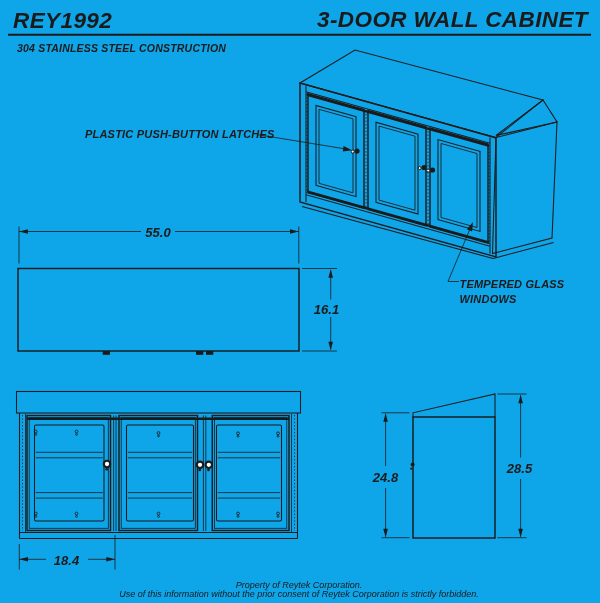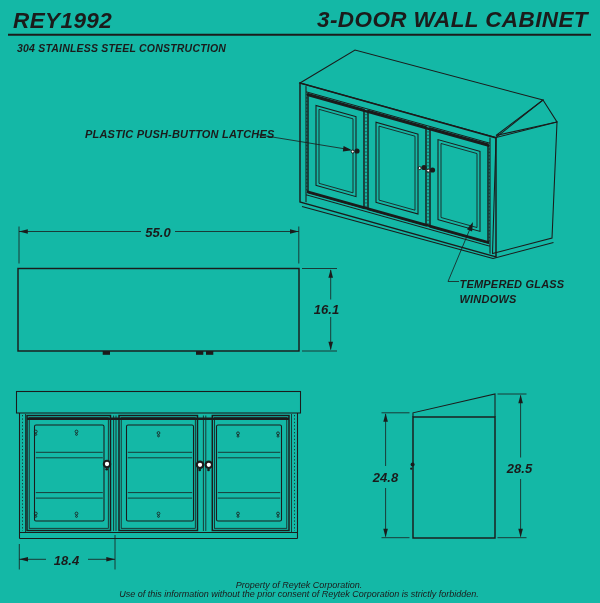--- a/index.html
+++ b/index.html
@@ -1,16 +1,16 @@
 <!DOCTYPE html>
 <html><head>
 <meta charset="utf-8">
 <style>
   html,body{margin:0;padding:0;background:#ffffff;}
-  .sheet{position:relative;width:600px;height:603px;background:#14b8a6;overflow:hidden;
+  .sheet{position:relative;width:600px;height:603px;background:#0ea5e9;overflow:hidden;
          font-family:"Liberation Sans",sans-serif;}
   svg{position:absolute;left:0;top:0;}
   svg text{fill:#1b1b1b;}
   .t-head{font:italic 700 22.5px "Liberation Sans",sans-serif;letter-spacing:.4px;}
   .t-sub{font:italic 700 10.5px "Liberation Sans",sans-serif;letter-spacing:.2px;}
   .t-callout{font:italic 700 11px "Liberation Sans",sans-serif;letter-spacing:.2px;}
   .t-dim{font:italic 700 13px "Liberation Sans",sans-serif;}
   .t-foot{font:italic 9px "Liberation Sans",sans-serif;}
   .ln{stroke:#1b1b1b;fill:none;stroke-width:1.05;}
   .ln2{stroke:#1b1b1b;fill:none;stroke-width:1.45;}

